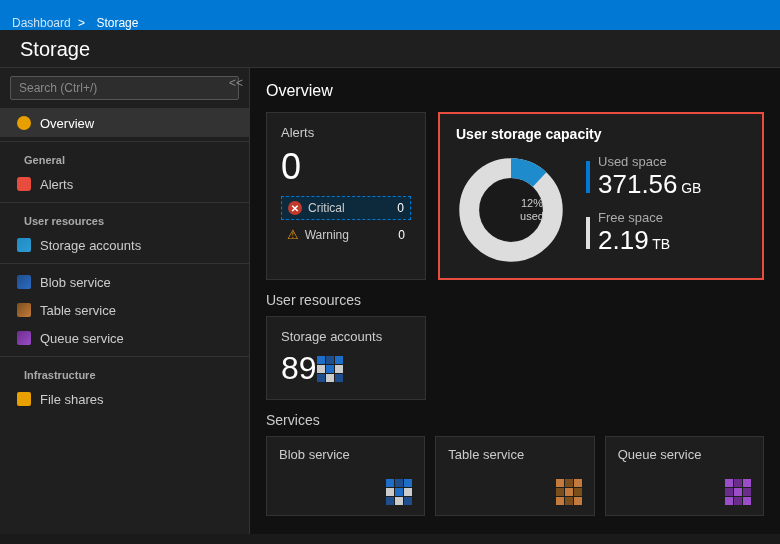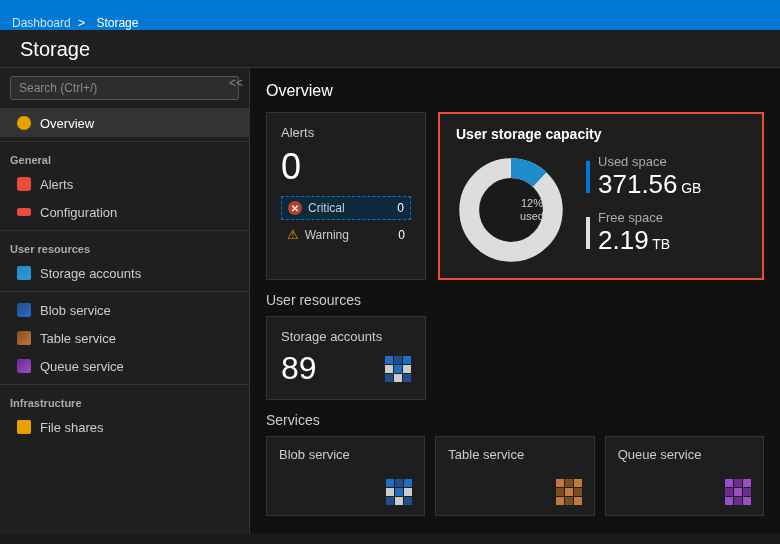--- a/index.html
+++ b/index.html
@@ -60,21 +60,21 @@
       border: 1px solid #555;
       color: #fff;
       padding: 4px 8px;
       font-size: 12px;
       border-radius: 2px;
       outline: none;
     }
     .search-box input::placeholder { color: #888; }
 
     .sidebar-section-label {
-      padding: 8px 16px 4px 10px;
+      padding: 8px 16px 4px 24px;
       font-size: 11px;
       color: #aaa;
       text-transform: none;
       font-weight: 600;
     }
 
     .sidebar-item {
       display: flex;
       align-items: center;
       padding: 6px 16px;
@@ -237,21 +237,20 @@
       background: #1e1e1e;
       border: 1px solid #333;
       padding: 12px 14px;
       width: 160px;
       display: inline-block;
     }
     .resource-card .card-title { font-size: 13px; color: #ccc; margin-bottom: 6px; }
     .resource-count-row {
       display: flex;
       align-items: center;
-      justify-content: space-between;
     }
     .resource-count { font-size: 32px; font-weight: 300; color: #fff; }
 
     
     .services-row {
       display: flex;
       gap: 10px;
     }
     .service-card {
       background: #1e1e1e;
@@ -343,26 +342,20 @@
     </div>
 
     <div class="divider"></div>
 
     <div class="sidebar-section-label">General</div>
     <div class="sidebar-item">
       <div class="sidebar-icon">
           <div class="icon-alerts"></div>
         </div>
       <span>Alerts</span>
-    </div>
-    <div class="sidebar-item">
-      <div class="sidebar-icon">
-          <div class="icon-config"></div>
-        </div>
-      <span>Configuration</span>
     </div>
 
     <div class="divider"></div>
 
     <div class="sidebar-section-label">User resources</div>
     <div class="sidebar-item">
       <div class="sidebar-icon">
           <div class="icon-storage"></div>
         </div>
       <span>Storage accounts</span>

